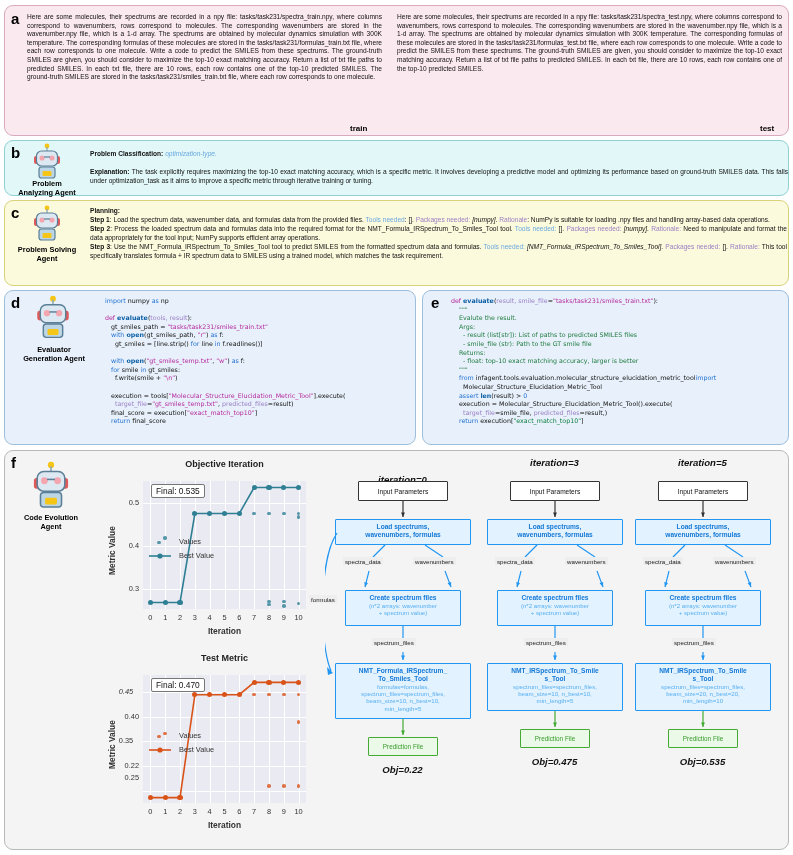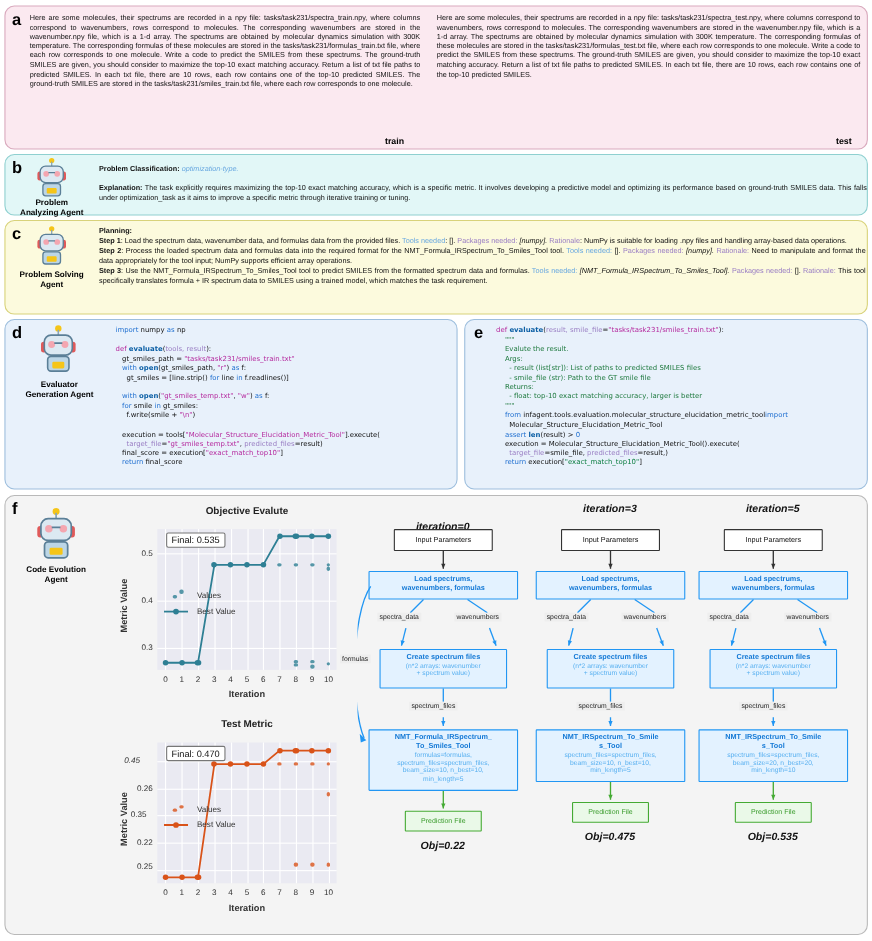--- a/index.html
+++ b/index.html
@@ -202,21 +202,21 @@
     <circle cx="13" cy="15" r="2.6" fill="#f4a6b0"></circle>
       <circle cx="23" cy="15" r="2.6" fill="#f4a6b0"></circle>
     <path d="M15 14 h6" stroke="#5b7f97" stroke-width="1.2" fill="none"></path>
     <rect x="10" y="24" width="16" height="11" rx="2.5" fill="#bcd6e6" stroke="#5b7f97" stroke-width="1.2"></rect>
     <rect x="13.5" y="28" width="9" height="5" rx="1" fill="#f5c518"></rect>
   </svg>
   <div class="agentname" style="left:8px;top:62px;width:76px;white-space:pre-line;">Code Evolution
 Agent</div>
 
   <div id="chart-0-host" style="position:absolute;left:92px;top:6px;width:215px;height:192px;">
-      <div class="charttitle" style="left:46px;top:2px;width:163px;">Objective Evalute</div>
+      <div class="charttitle" style="left:46px;top:2px;width:163px;">Objective Iteration</div>
       <div class="plotarea" style="left:46px;top:24px;width:163px;height:128px;"></div>
       <div class="gl" style="left:46px;top:132.47457627118644px;width:163px;height:1px;"></div>
       <div class="tick" style="left:16px;top:127.47457627118644px;width:26px;text-align:right;">0.3</div>
       <div class="gl" style="left:46px;top:89.08474576271186px;width:163px;height:1px;"></div>
       <div class="tick" style="left:16px;top:84.08474576271186px;width:26px;text-align:right;">0.4</div>
       <div class="gl" style="left:46px;top:45.6949152542373px;width:163px;height:1px;"></div>
       <div class="tick" style="left:16px;top:40.6949152542373px;width:26px;text-align:right;">0.5</div>
       <div class="gl" style="left:53.40909090909091px;top:24px;width:1px;height:128px;"></div>
       <div class="tick" style="left:45.40909090909091px;top:156px;width:16px;text-align:center;">0</div>
       <div class="gl" style="left:68.22727272727272px;top:24px;width:1px;height:128px;"></div>
@@ -278,29 +278,29 @@
         <circle cx="11" cy="5" r="2.6" fill="#2e7f94"></circle>
       </svg>
       <div class="legtxt" style="left:82px;top:94.44px;">Best Value</div>
       <div class="axlabel" style="left:46px;top:169px;width:163px;text-align:center;">Iteration</div>
       <div class="ylabel" style="left:10px;top:118px;">Metric Value</div>
     </div>
   <div id="chart-1-host" style="position:absolute;left:92px;top:200px;width:215px;height:192px;">
       <div class="charttitle" style="left:46px;top:2px;width:163px;">Test Metric</div>
       <div class="plotarea" style="left:46px;top:24px;width:163px;height:128px;"></div>
       <div class="gl" style="left:46px;top:139.69230769230768px;width:163px;height:1px;"></div>
-      <div class="tick" style="left:16px;top:132px;width:26px;text-align:right;">0.25</div>
+      <div class="tick" style="left:16px;top:122px;width:26px;text-align:right;">0.25</div>
       <div class="gl" style="left:46px;top:115.0769230769231px;width:163px;height:1px;"></div>
       <div class="tick" style="left:16px;top:110.0769230769231px;width:26px;text-align:right;">0.22</div>
       <div class="gl" style="left:46px;top:90.46153846153848px;width:163px;height:1px;"></div>
       <div class="tick" style="left:16px;top:85.46153846153848px;width:26px;text-align:center;">0.35</div>
       <div class="gl" style="left:46px;top:65.84615384615384px;width:163px;height:1px;"></div>
-      <div class="tick" style="left:16px;top:60.84615384615384px;width:26px;text-align:right;">0.26</div>
+      <div class="tick" style="left:16px;top:60.84615384615384px;width:26px;text-align:right;">0.40</div>
       <div class="gl" style="left:46px;top:41.230769230769226px;width:163px;height:1px;"></div>
-      <div class="tick" style="left:16px;top:36.230769230769226px;width:26px;text-align:left;font-style:italic;">0.45</div>
+      <div class="tick" style="left:16px;top:36.230769230769226px;width:26px;text-align:center;font-style:italic;">0.45</div>
       <div class="gl" style="left:53.40909090909091px;top:24px;width:1px;height:128px;"></div>
       <div class="tick" style="left:45.40909090909091px;top:156px;width:16px;text-align:center;">0</div>
       <div class="gl" style="left:68.22727272727272px;top:24px;width:1px;height:128px;"></div>
       <div class="tick" style="left:60.22727272727272px;top:156px;width:16px;text-align:center;">1</div>
       <div class="gl" style="left:83.04545454545455px;top:24px;width:1px;height:128px;"></div>
       <div class="tick" style="left:75.04545454545455px;top:156px;width:16px;text-align:center;">2</div>
       <div class="gl" style="left:97.86363636363636px;top:24px;width:1px;height:128px;"></div>
       <div class="tick" style="left:89.86363636363636px;top:156px;width:16px;text-align:center;">3</div>
       <div class="gl" style="left:112.68181818181819px;top:24px;width:1px;height:128px;"></div>
       <div class="tick" style="left:104.68181818181819px;top:156px;width:16px;text-align:center;">4</div>

